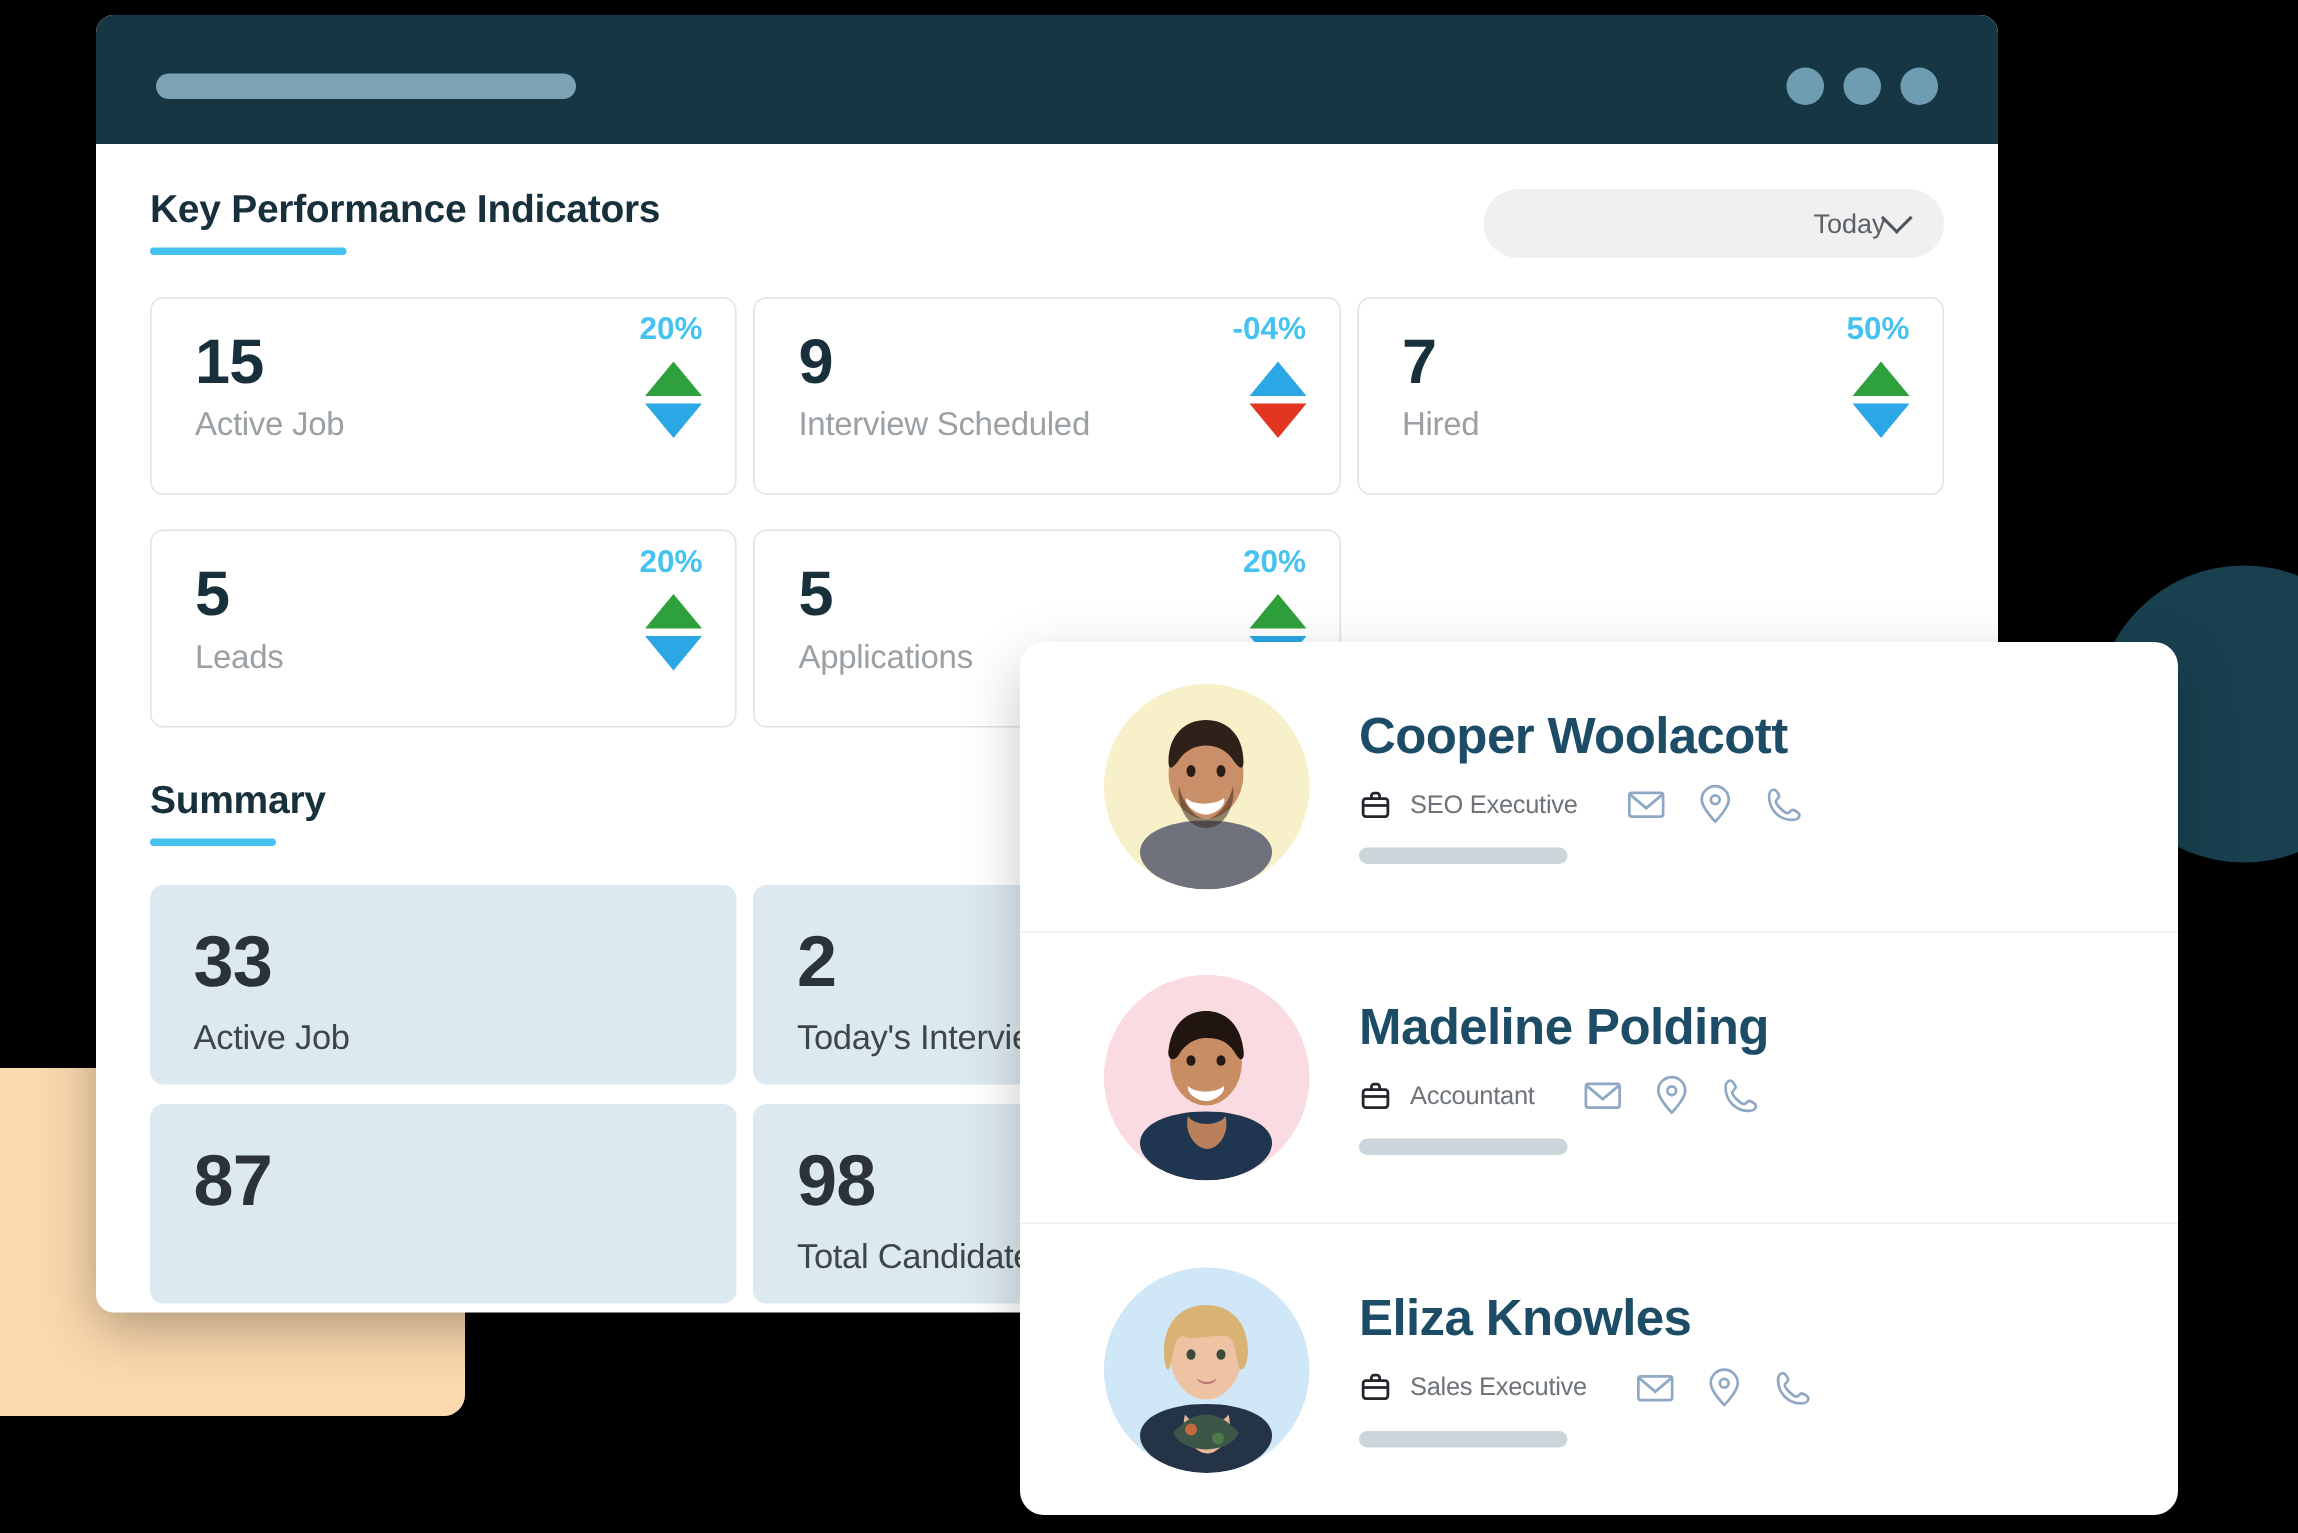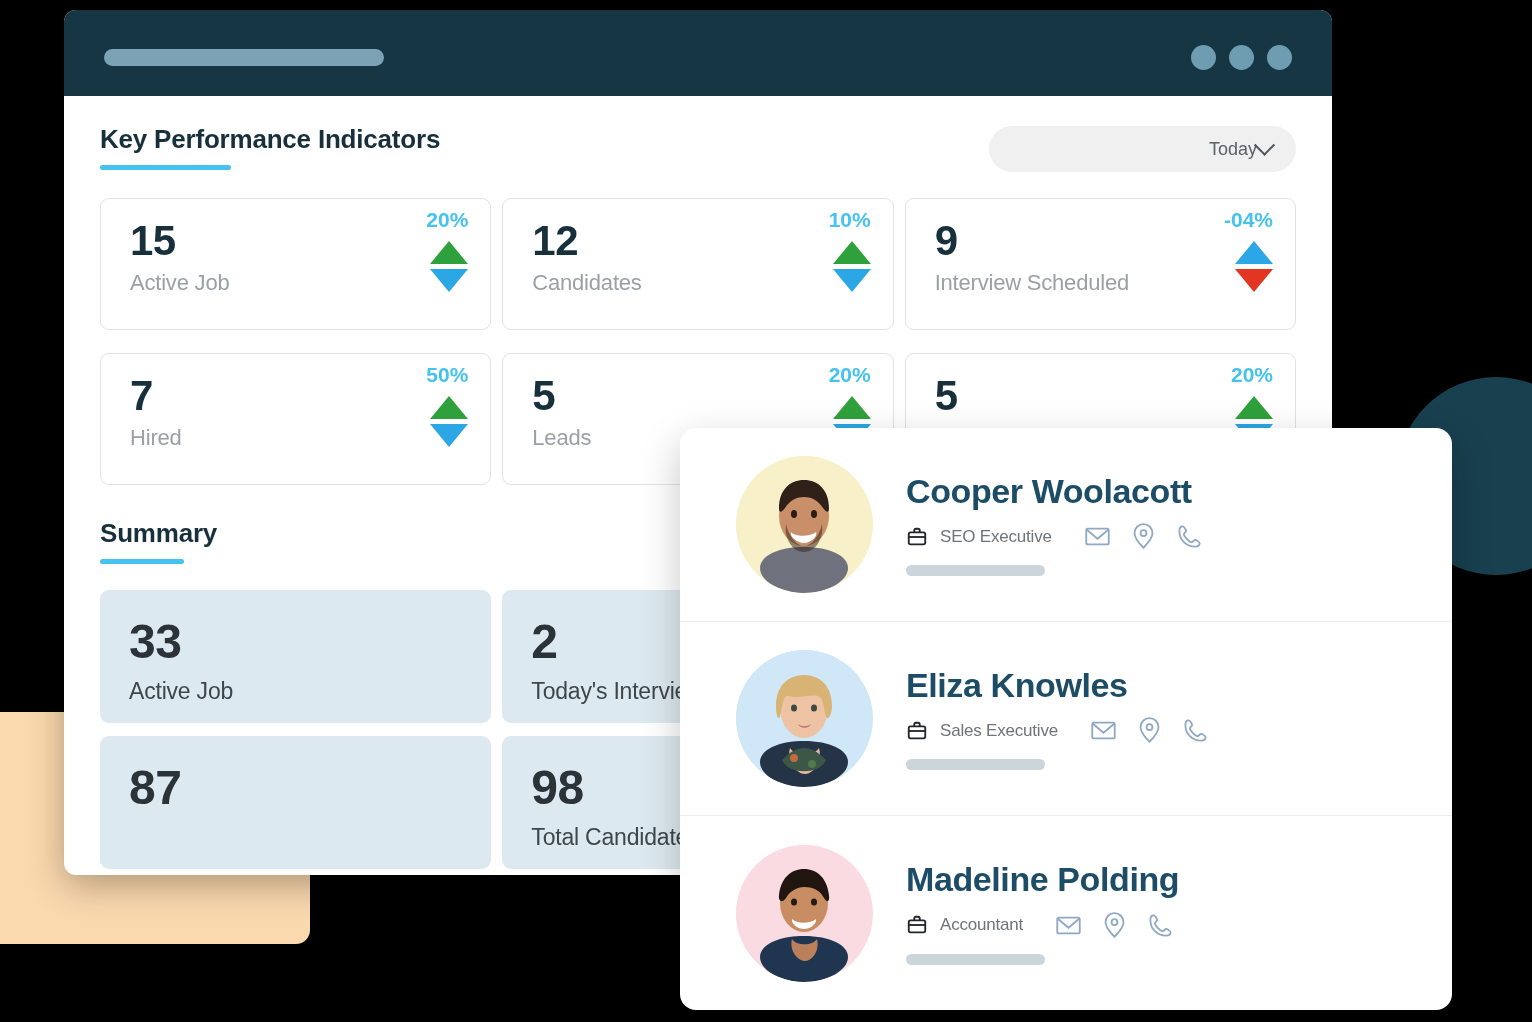--- a/index.html
+++ b/index.html
@@ -223,29 +223,20 @@
         <div class="kpi-card">
           <div class="kpi-num">15</div>
           <div class="kpi-label">Active Job</div>
           <div class="kpi-right">
             <span class="kpi-pct">20%</span>
             <span class="tri-up"></span>
             <span class="tri-dn"></span>
           </div>
         </div>
 
-        <div class="kpi-card">
-          <div class="kpi-num">12</div>
-          <div class="kpi-label">Candidates</div>
-          <div class="kpi-right">
-            <span class="kpi-pct">10%</span>
-            <span class="tri-up"></span>
-            <span class="tri-dn"></span>
-          </div>
-        </div>
 
         <div class="kpi-card neg">
           <div class="kpi-num">9</div>
           <div class="kpi-label">Interview Scheduled</div>
           <div class="kpi-right">
             <span class="kpi-pct">-04%</span>
             <span class="tri-up"></span>
             <span class="tri-dn"></span>
           </div>
         </div>
@@ -335,20 +326,68 @@
         <div class="cand-name">Cooper Woolacott</div>
         <div class="cand-meta">
           <span class="brief-icon">
             <svg viewBox="0 0 24 24" fill="none" stroke="#22252a" stroke-width="2">
               <rect x="3" y="7" width="18" height="13" rx="2"></rect>
               <path d="M9 7V5a2 2 0 012-2h2a2 2 0 012 2v2"></path>
               <path d="M3 12h18"></path>
             </svg>
           </span>
           <span class="cand-role">SEO Executive</span>
+          <span class="cand-actions">
+            <span class="act-icon">
+              <svg viewBox="0 0 24 24" fill="none" stroke="#8fa8c4" stroke-width="1.6">
+                <rect x="2" y="5" width="20" height="14" rx="1.5"></rect>
+                <path d="M2.5 6l9.5 8 9.5-8"></path>
+              </svg>
+            </span>
+            <span class="act-icon">
+              <svg viewBox="0 0 24 24" fill="none" stroke="#8fa8c4" stroke-width="1.6">
+                <path d="M12 22s8-8.2 8-13A8 8 0 104 9c0 4.8 8 13 8 13z"></path>
+                <circle cx="12" cy="9" r="2.6"></circle>
+              </svg>
+            </span>
+            <span class="act-icon">
+              <svg viewBox="0 0 24 24" fill="none" stroke="#8fa8c4" stroke-width="1.6">
+                <path d="M6 3c-2 0-3 2-3 4 0 8 6 14 14 14 2 0 4-1 4-3 0-1-3-3-4-3s-2 2-3 2c-2 0-7-5-7-7 0-1 2-2 2-3s-2-4-3-4z"></path>
+              </svg>
+            </span>
+          </span>
+        </div>
+        <div class="cand-bar"></div>
+      </div>
+    </div>
+
+    <div class="cand-row">
+      <div class="avatar" style="background:#fbdbe2">
+        <svg viewBox="0 0 137 137" aria-hidden="true">
+          <circle cx="68" cy="68" r="68" fill="#fbdbe2"></circle>
+          <path d="M68 137c-24 0-44-12-44-25 0-12 18-21 44-21s44 9 44 21c0 13-20 25-44 25z" fill="#1f3550"></path>
+          <path d="M56 94c4 7 21 7 25 0 3 12-5 22-12 22s-16-10-13-22z" fill="#b9805b"></path>
+          <ellipse cx="68" cy="58" rx="24" ry="29" fill="#c98d63"></ellipse>
+          <path d="M43 50c2-17 12-26 25-26s23 9 25 26c1 7-2 8-5 3-4-7-9-11-20-11-7 0-14 4-18 11-3 5-8 4-7-3z" fill="#20160f"></path>
+          <ellipse cx="58" cy="57" rx="3" ry="3.5" fill="#241a12"></ellipse>
+          <ellipse cx="78" cy="57" rx="3" ry="3.5" fill="#241a12"></ellipse>
+          <path d="M56 74c5 5 18 5 24 0 1 5-6 10-12 10s-13-5-12-10z" fill="#fff"></path>
+        </svg>
+      </div>
+      <div class="cand-info">
+        <div class="cand-name">Madeline Polding</div>
+        <div class="cand-meta">
+          <span class="brief-icon">
+            <svg viewBox="0 0 24 24" fill="none" stroke="#22252a" stroke-width="2">
+              <rect x="3" y="7" width="18" height="13" rx="2"></rect>
+              <path d="M9 7V5a2 2 0 012-2h2a2 2 0 012 2v2"></path>
+              <path d="M3 12h18"></path>
+            </svg>
+          </span>
+          <span class="cand-role">Accountant</span>
           <span class="cand-actions">
             <span class="act-icon">
               <svg viewBox="0 0 24 24" fill="none" stroke="#8fa8c4" stroke-width="1.6">
                 <rect x="2" y="5" width="20" height="14" rx="1.5"></rect>
                 <path d="M2.5 6l9.5 8 9.5-8"></path>
               </svg>
             </span>
             <span class="act-icon">
               <svg viewBox="0 0 24 24" fill="none" stroke="#8fa8c4" stroke-width="1.6">
                 <path d="M12 22s8-8.2 8-13A8 8 0 104 9c0 4.8 8 13 8 13z"></path>
@@ -410,62 +449,14 @@
               <svg viewBox="0 0 24 24" fill="none" stroke="#8fa8c4" stroke-width="1.6">
                 <path d="M6 3c-2 0-3 2-3 4 0 8 6 14 14 14 2 0 4-1 4-3 0-1-3-3-4-3s-2 2-3 2c-2 0-7-5-7-7 0-1 2-2 2-3s-2-4-3-4z"></path>
               </svg>
             </span>
           </span>
         </div>
         <div class="cand-bar"></div>
       </div>
     </div>
 
-    <div class="cand-row">
-      <div class="avatar" style="background:#fbdbe2">
-        <svg viewBox="0 0 137 137" aria-hidden="true">
-          <circle cx="68" cy="68" r="68" fill="#fbdbe2"></circle>
-          <path d="M68 137c-24 0-44-12-44-25 0-12 18-21 44-21s44 9 44 21c0 13-20 25-44 25z" fill="#1f3550"></path>
-          <path d="M56 94c4 7 21 7 25 0 3 12-5 22-12 22s-16-10-13-22z" fill="#b9805b"></path>
-          <ellipse cx="68" cy="58" rx="24" ry="29" fill="#c98d63"></ellipse>
-          <path d="M43 50c2-17 12-26 25-26s23 9 25 26c1 7-2 8-5 3-4-7-9-11-20-11-7 0-14 4-18 11-3 5-8 4-7-3z" fill="#20160f"></path>
-          <ellipse cx="58" cy="57" rx="3" ry="3.5" fill="#241a12"></ellipse>
-          <ellipse cx="78" cy="57" rx="3" ry="3.5" fill="#241a12"></ellipse>
-          <path d="M56 74c5 5 18 5 24 0 1 5-6 10-12 10s-13-5-12-10z" fill="#fff"></path>
-        </svg>
-      </div>
-      <div class="cand-info">
-        <div class="cand-name">Madeline Polding</div>
-        <div class="cand-meta">
-          <span class="brief-icon">
-            <svg viewBox="0 0 24 24" fill="none" stroke="#22252a" stroke-width="2">
-              <rect x="3" y="7" width="18" height="13" rx="2"></rect>
-              <path d="M9 7V5a2 2 0 012-2h2a2 2 0 012 2v2"></path>
-              <path d="M3 12h18"></path>
-            </svg>
-          </span>
-          <span class="cand-role">Accountant</span>
-          <span class="cand-actions">
-            <span class="act-icon">
-              <svg viewBox="0 0 24 24" fill="none" stroke="#8fa8c4" stroke-width="1.6">
-                <rect x="2" y="5" width="20" height="14" rx="1.5"></rect>
-                <path d="M2.5 6l9.5 8 9.5-8"></path>
-              </svg>
-            </span>
-            <span class="act-icon">
-              <svg viewBox="0 0 24 24" fill="none" stroke="#8fa8c4" stroke-width="1.6">
-                <path d="M12 22s8-8.2 8-13A8 8 0 104 9c0 4.8 8 13 8 13z"></path>
-                <circle cx="12" cy="9" r="2.6"></circle>
-              </svg>
-            </span>
-            <span class="act-icon">
-              <svg viewBox="0 0 24 24" fill="none" stroke="#8fa8c4" stroke-width="1.6">
-                <path d="M6 3c-2 0-3 2-3 4 0 8 6 14 14 14 2 0 4-1 4-3 0-1-3-3-4-3s-2 2-3 2c-2 0-7-5-7-7 0-1 2-2 2-3s-2-4-3-4z"></path>
-              </svg>
-            </span>
-          </span>
-        </div>
-        <div class="cand-bar"></div>
-      </div>
-    </div>
-
   </div>
 </div>
 
 </body></html>

